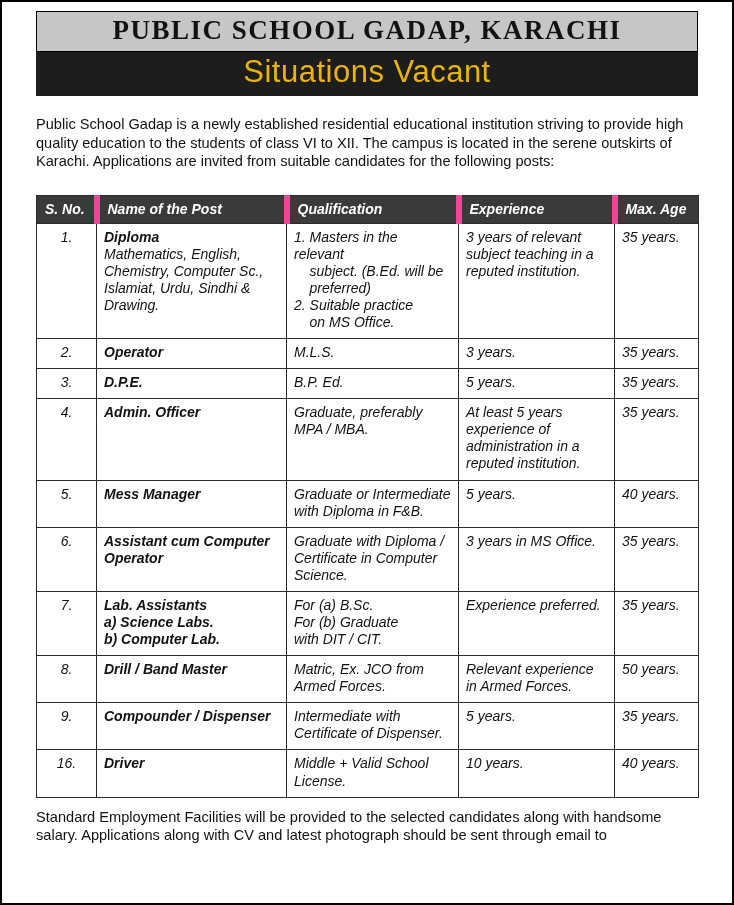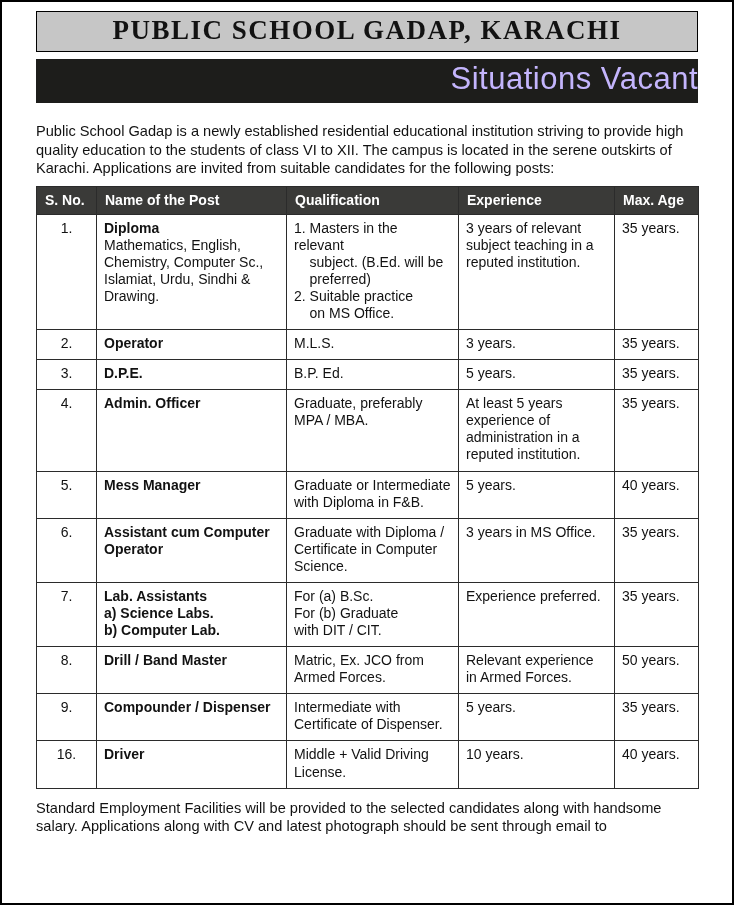--- a/index.html
+++ b/index.html
@@ -20,52 +20,52 @@
     border: 1px solid #000;
     background: var(--header-bar-bg, #c6c6c6);
     text-align: center;
     font-family: "Liberation Serif", serif;
     font-weight: bold;
     font-size: 27px;
     letter-spacing: 1.5px;
     padding: 3px 0 5px 0;
   }
   .vacant-bar {
-    margin-top: 7px;
     background: var(--banner-bg, #1d1d1b);
-    color: #c4b5fd;
-    text-align: right;
+    color: #eab308;
+    text-align: center;
     font-size: 31px;
     letter-spacing: 0.5px;
     padding: 2px 0 6px 0;
   }
   .intro {
     margin-top: 19px;
     font-size: 14.6px;
     line-height: 1.27;
   }
   table.jobs {
-    margin-top: 8px;
+    margin-top: 24px;
     border-collapse: collapse;
     width: 662px;
     table-layout: fixed;
+    font-style: italic;
   }
   .jobs th, .jobs td {
     border: 1px solid var(--border, #2b2b2b);
     vertical-align: top;
     text-align: left;
   }
   .jobs thead th {
     background: var(--table-header-bg, #3a3a38);
     color: #fff;
     font-size: 14px;
     font-weight: bold;
     padding: 5px 8px 6px 8px;
   }
-  .jobs thead th + th { border-left: 1px solid #ec4899; }
+  .jobs thead th + th { border-left: 6px solid #ec4899; }
   .jobs td {
     font-size: 14px;
     line-height: 1.22;
     padding: 5px 7px 7px 7px;
   }
   .c-sno { text-align: center !important; }
   .post-name { font-weight: bold; white-space: pre-line; display: block; }
   .post-detail { display: block; }
   .pre { white-space: pre-wrap; }
   .footer {
@@ -216,21 +216,21 @@
       <td>35 years.</td>
     </tr>
 
 
     <tr>
       <td class="c-sno">16.</td>
       <td>
         <span class="post-name">Driver</span>
             <span class="post-detail"></span>
       </td>
-      <td class="pre">Middle + Valid Driving
+      <td class="pre">Middle + Valid School
 License.</td>
       <td>10 years.</td>
       <td>40 years.</td>
     </tr>
   </tbody>
   </table>
 
   <p class="footer"><span>Standard Employment Facilities will be provided to the selected candidates along with handsome salary. Applications along with CV and latest photograph should be sent through email to </span></p>
 
 </div>

